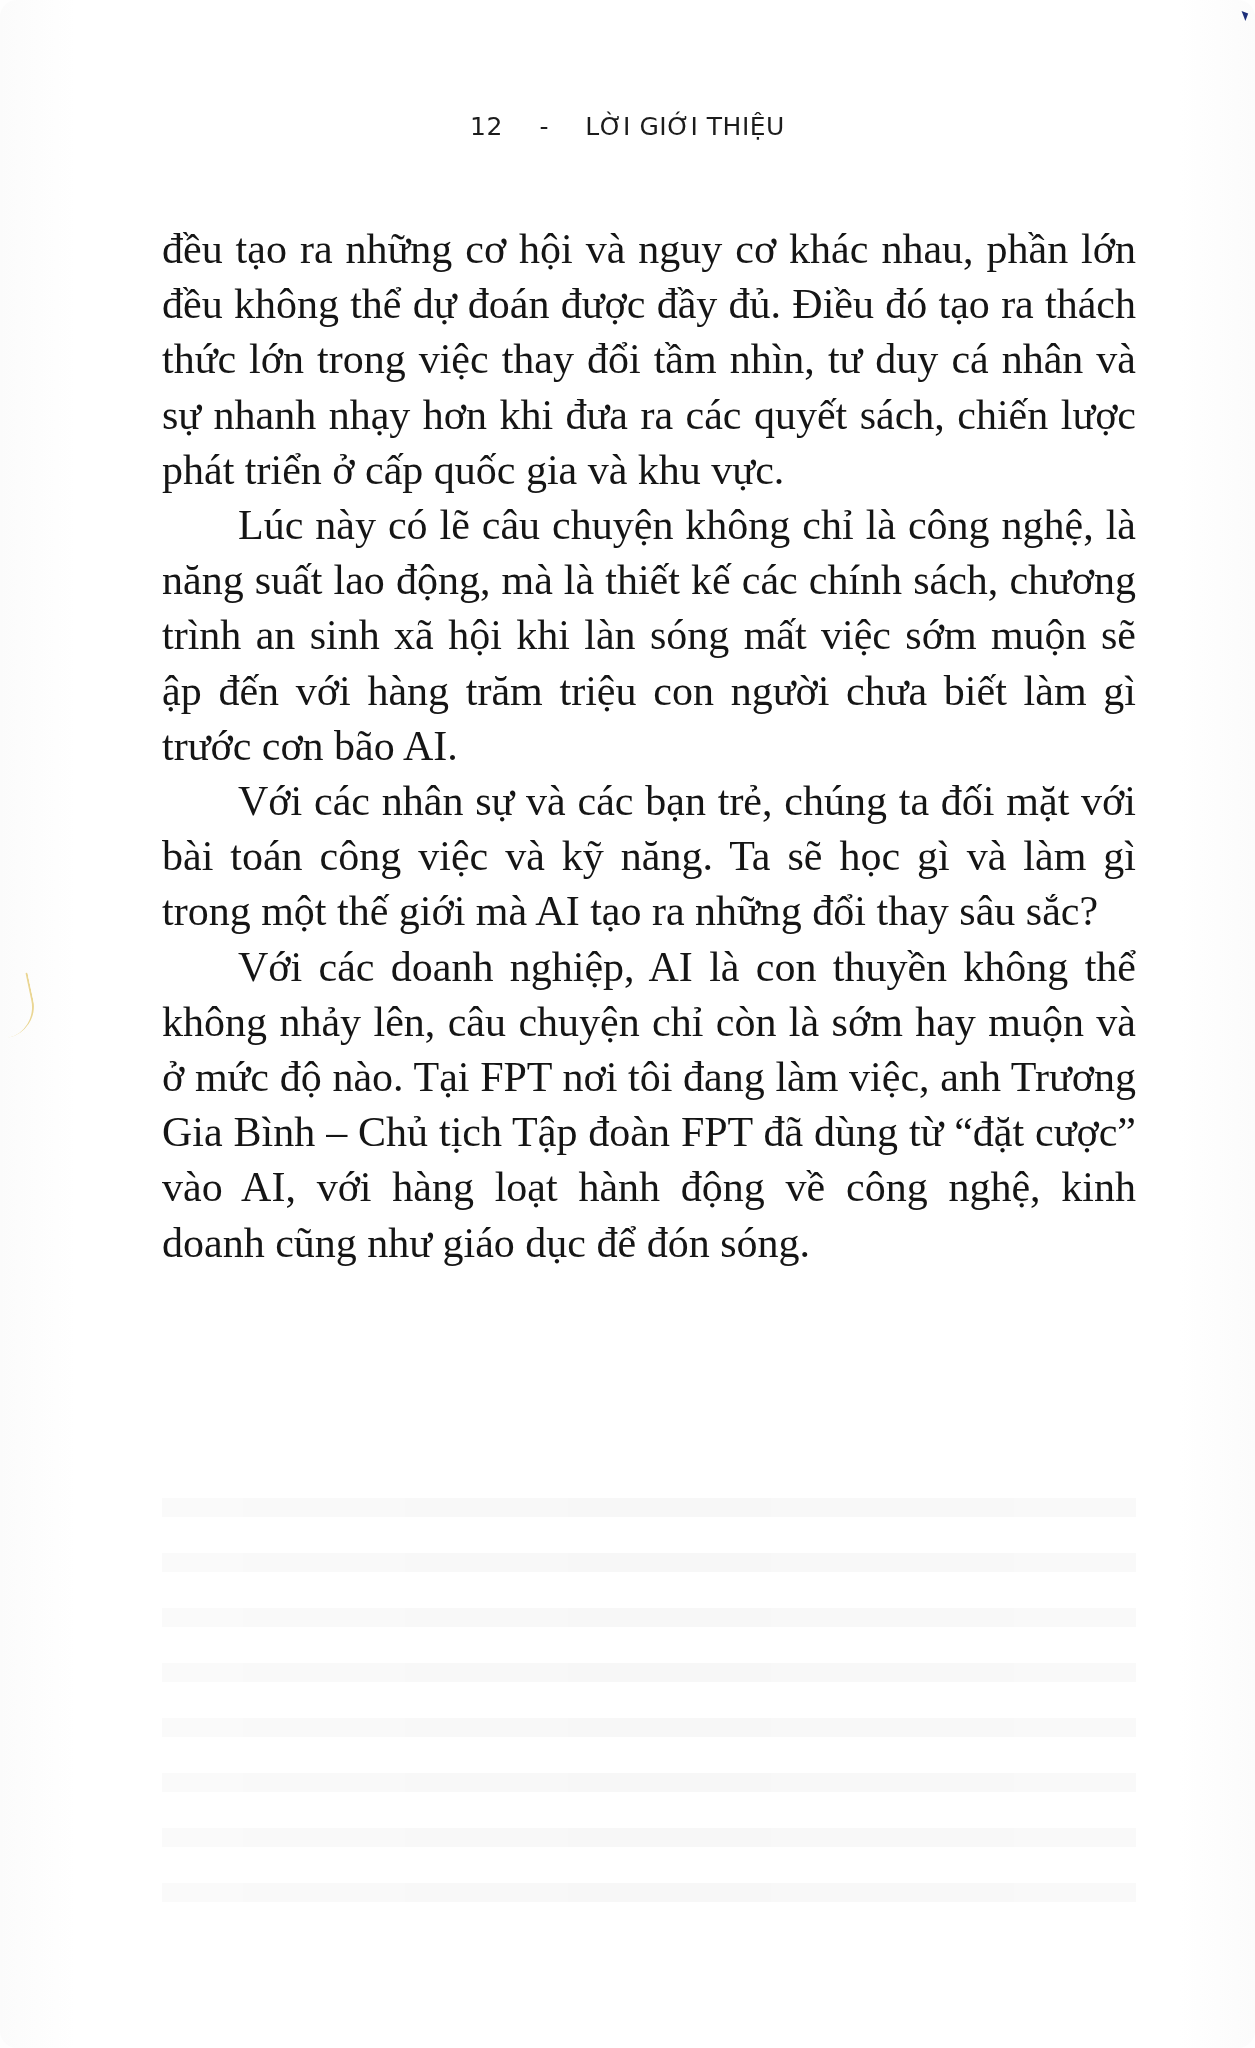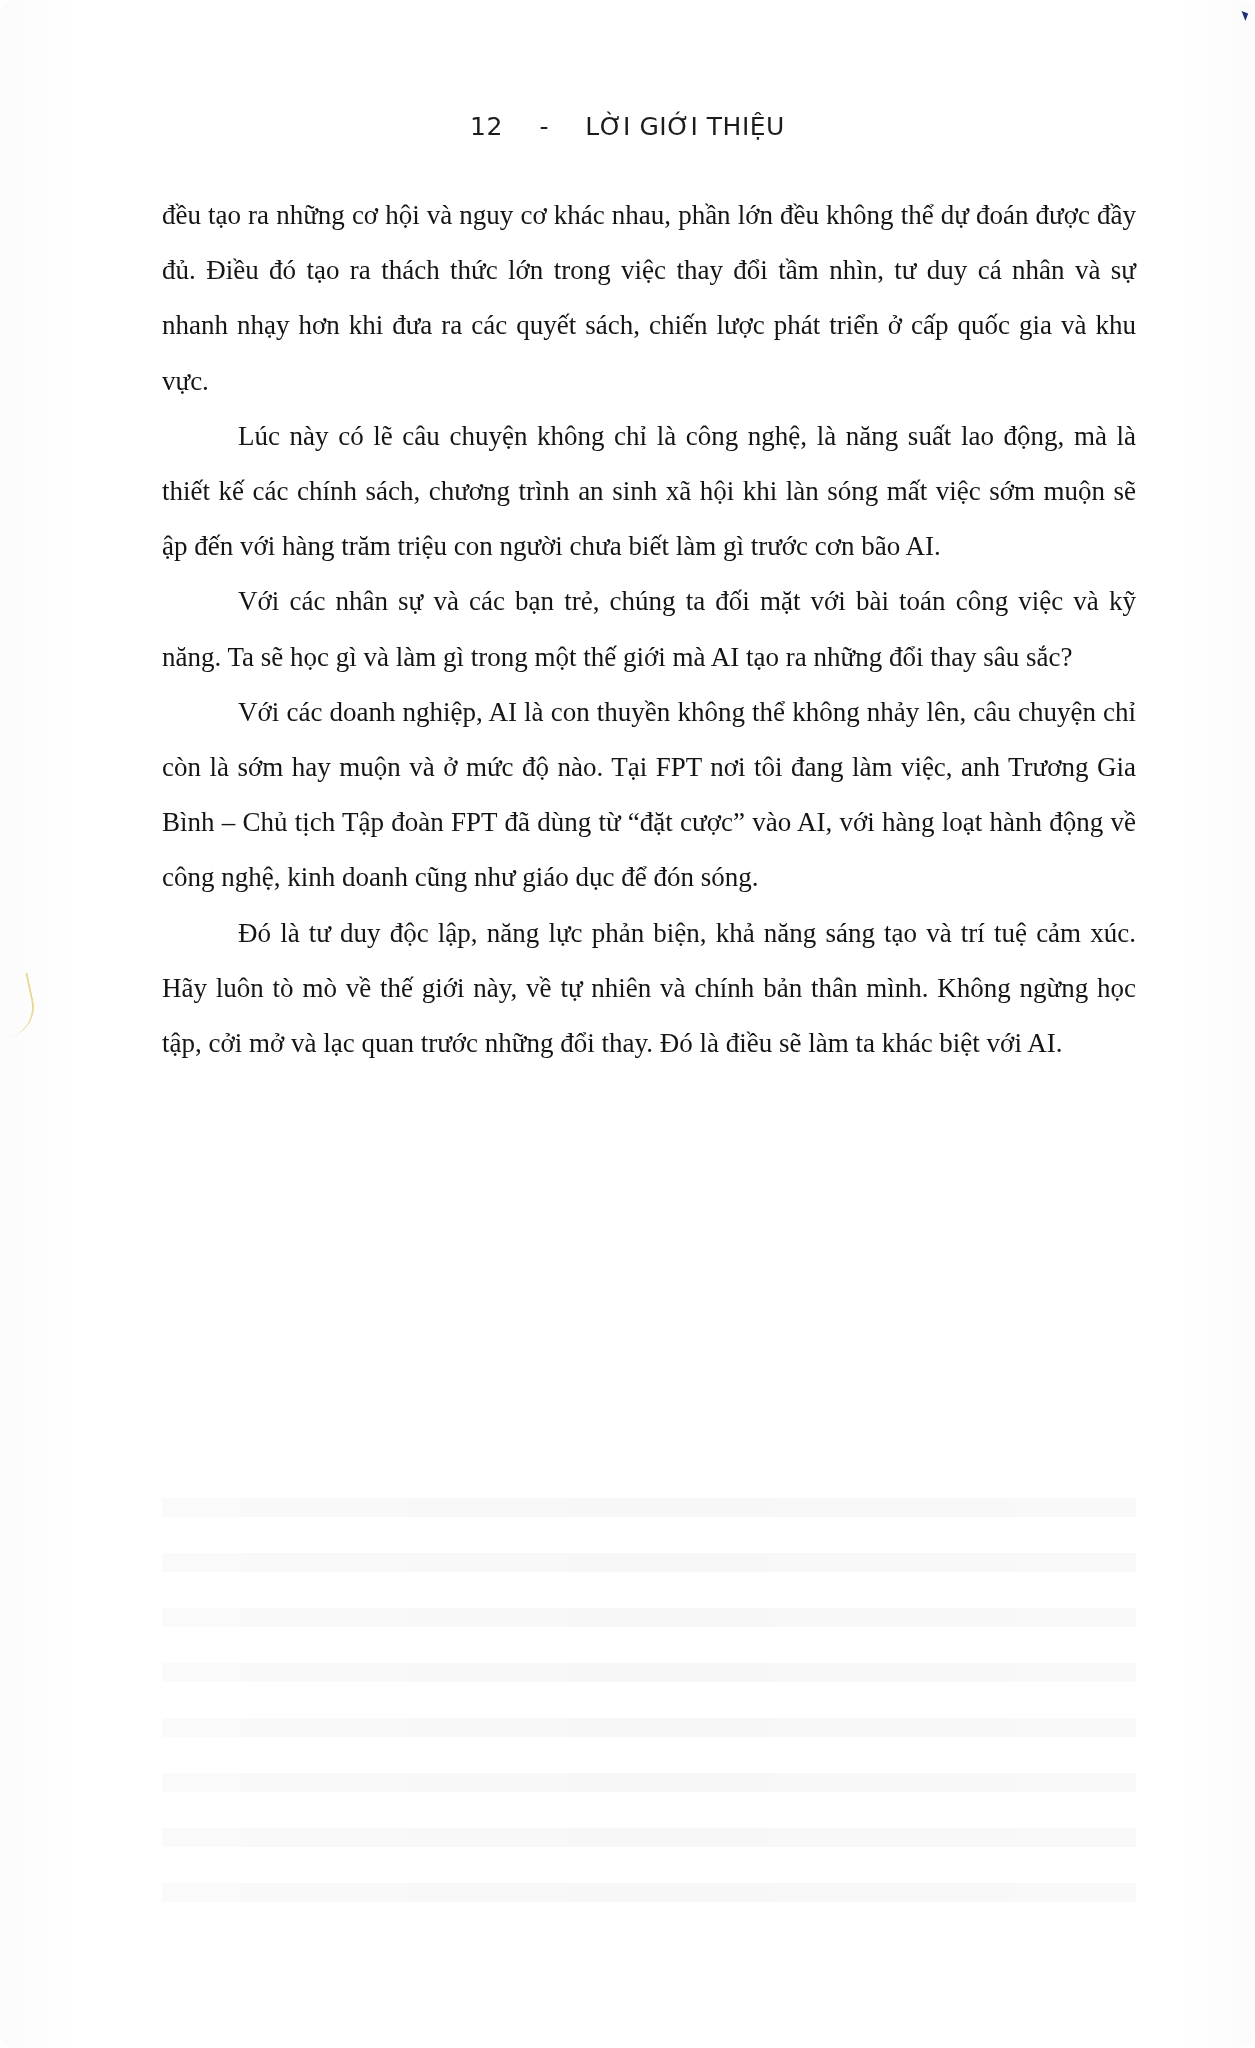--- a/index.html
+++ b/index.html
@@ -35,25 +35,25 @@
       color: #1c1c1c;
     }
     .running-header .page-number {
       margin-right: 28px;
     }
     .running-header .separator {
       margin-right: 28px;
     }
     .body-text {
       position: absolute;
-      top: 188px;
+      top: 222px;
       left: 162px;
       width: 974px;
       font-family: "Liberation Serif", serif;
-      font-size: 27px;
+      font-size: 42px;
       line-height: 55.2px;
       text-align: justify;
       color: #151515;
     }
     .body-text p {
       margin: 0 0 0 0;
       text-indent: 0;
     }
     .body-text p.indent {
       text-indent: 76px;
@@ -112,21 +112,20 @@
     <span class="page-number">12</span>
     <span class="separator">-</span>
     <span class="chapter-title">LỜI GIỚI THIỆU</span>
   </div>
 
   <div class="body-text">
     <p>đều tạo ra những cơ hội và nguy cơ khác nhau, phần lớn đều không thể dự đoán được đầy đủ. Điều đó tạo ra thách thức lớn trong việc thay đổi tầm nhìn, tư duy cá nhân và sự nhanh nhạy hơn khi đưa ra các quyết sách, chiến lược phát triển ở cấp quốc gia và khu vực.</p>
     <p class="indent">Lúc này có lẽ câu chuyện không chỉ là công nghệ, là năng suất lao động, mà là thiết kế các chính sách, chương trình an sinh xã hội khi làn sóng mất việc sớm muộn sẽ ập đến với hàng trăm triệu con người chưa biết làm gì trước cơn bão AI.</p>
     <p class="indent">Với các nhân sự và các bạn trẻ, chúng ta đối mặt với bài toán công việc và kỹ năng. Ta sẽ học gì và làm gì trong một thế giới mà AI tạo ra những đổi thay sâu sắc?</p>
     <p class="indent">Với các doanh nghiệp, AI là con thuyền không thể không nhảy lên, câu chuyện chỉ còn là sớm hay muộn và ở mức độ nào. Tại FPT nơi tôi đang làm việc, anh Trương Gia Bình – Chủ tịch Tập đoàn FPT đã dùng từ “đặt cược” vào AI, với hàng loạt hành động về công nghệ, kinh doanh cũng như giáo dục để đón sóng.</p>
-    <p class="indent">Đó là tư duy độc lập, năng lực phản biện, khả năng sáng tạo và trí tuệ cảm xúc. Hãy luôn tò mò về thế giới này, về tự nhiên và chính bản thân mình. Không ngừng học tập, cởi mở và lạc quan trước những đổi thay. Đó là điều sẽ làm ta khác biệt với AI.</p>
   </div>
 
   <div class="ghost">
     <div class="ghost-line"></div>
     <div class="ghost-line"></div>
     <div class="ghost-line"></div>
     <div class="ghost-line"></div>
     <div class="ghost-line"></div>
     <div class="ghost-line"></div>
     <div class="ghost-line"></div>

